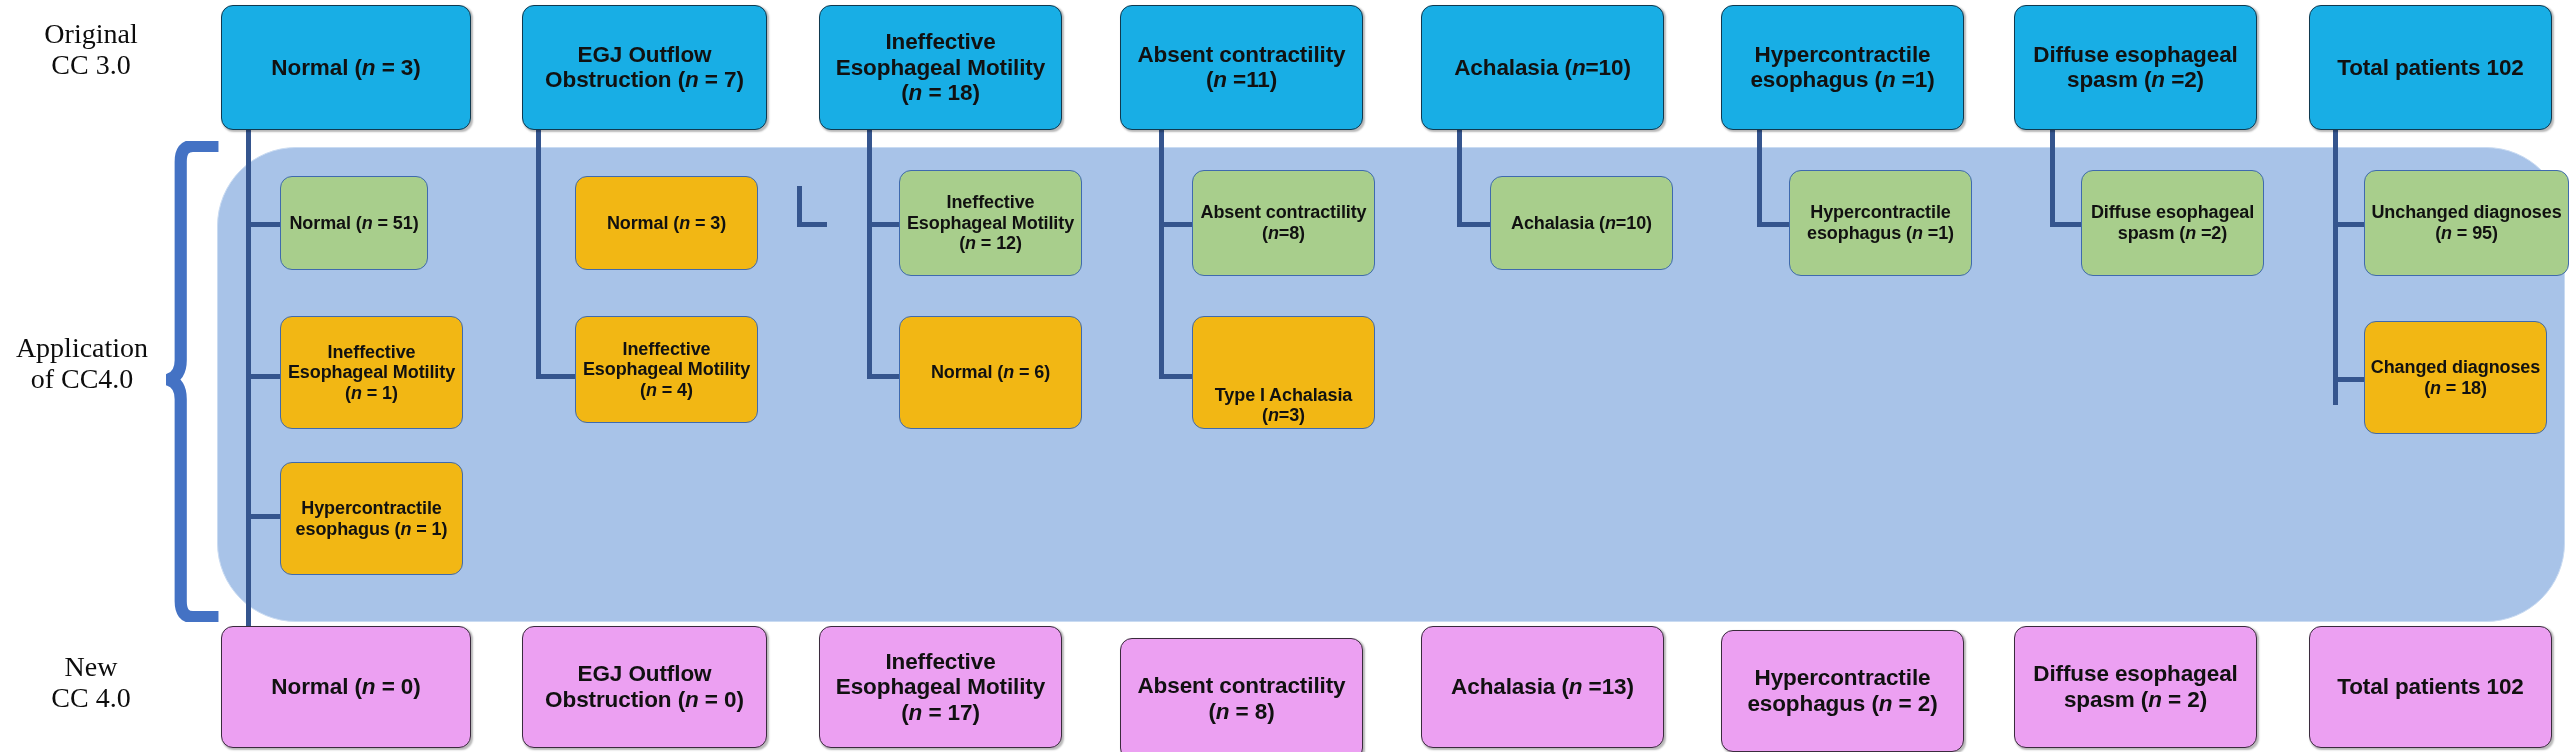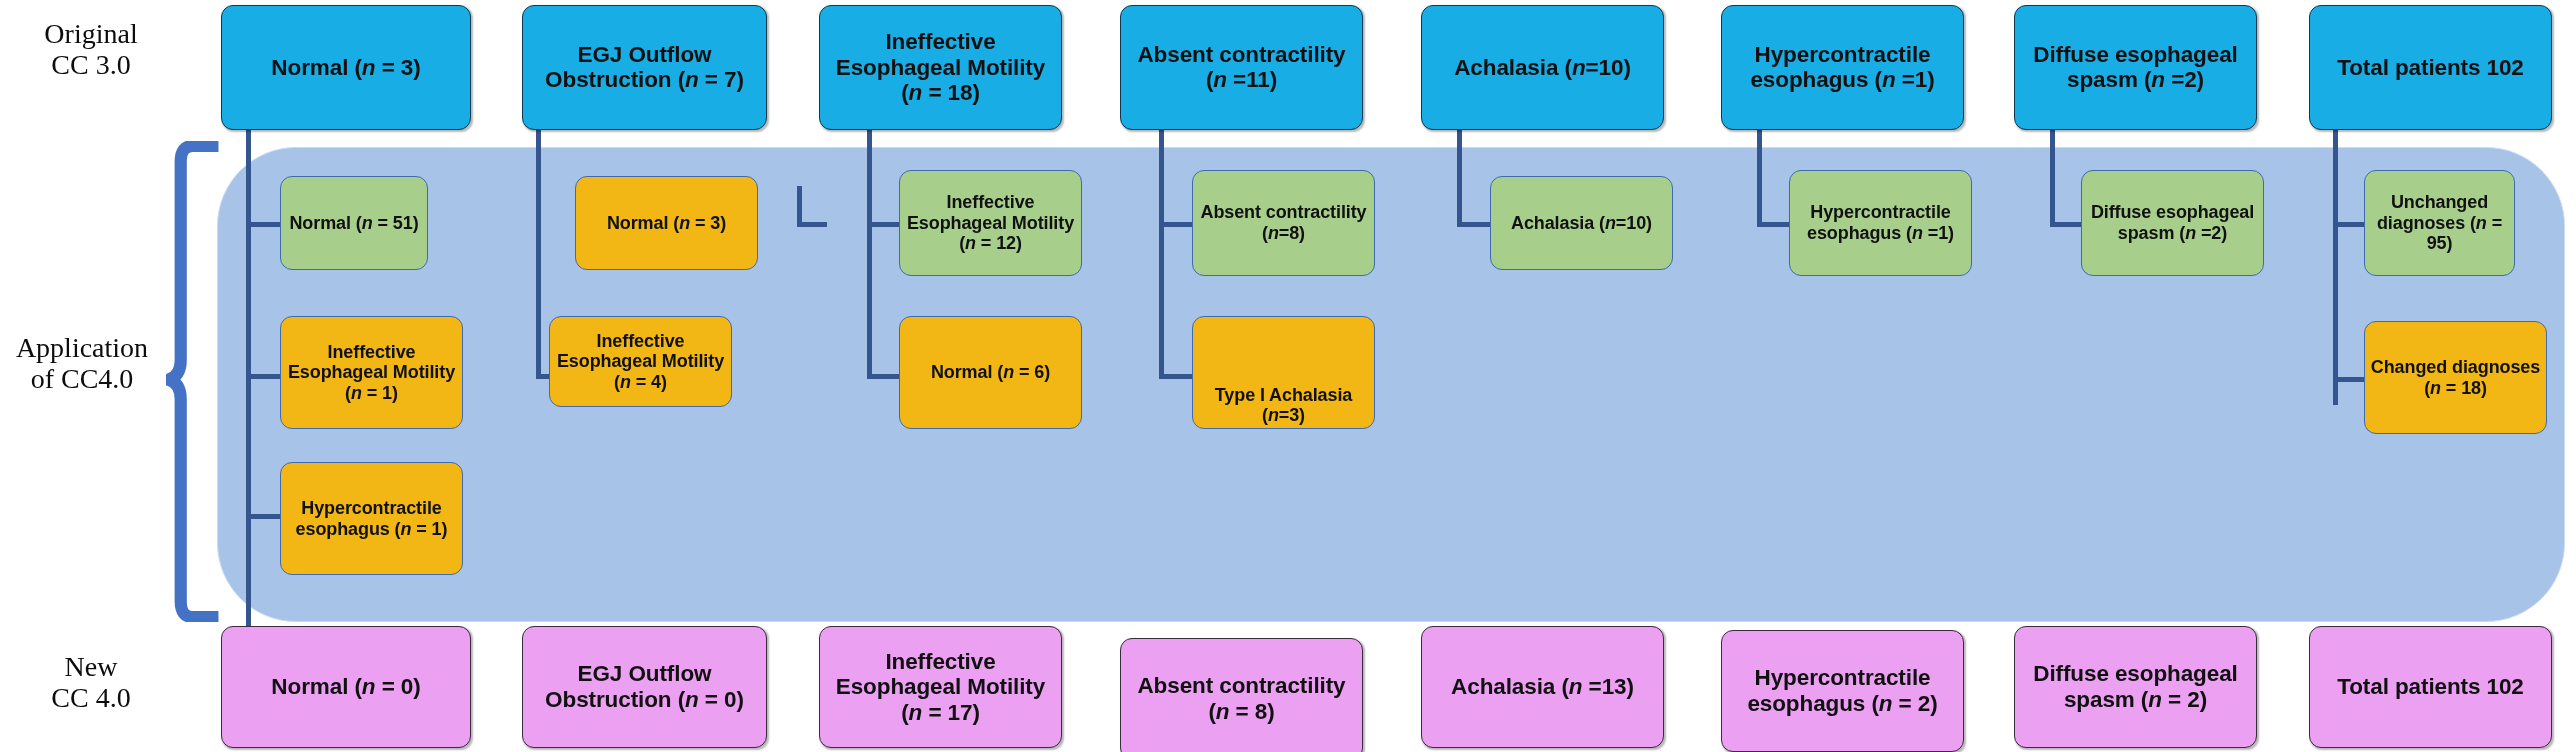--- a/index.html
+++ b/index.html
@@ -171,21 +171,21 @@
   <div class="node orange" style="left:280px;top:316px;width:183px;height:113px;">
     <span>Ineffective Esophageal Motility (<i>n</i> = 1)</span>
   </div>
   <div class="node orange" style="left:280px;top:462px;width:183px;height:113px;">
     <span>Hypercontractile esophagus (<i>n</i> = 1)</span>
   </div>
 
   <div class="node orange" style="left:575px;top:176px;width:183px;height:94px;">
     <span>Normal (<i>n</i> = 3)</span>
   </div>
-  <div class="node orange" style="left:549px;top:316px;width:183px;height:91px;">
+  <div class="node orange" style="left:575px;top:316px;width:183px;height:107px;">
     <span>Ineffective Esophageal Motility (<i>n</i> = 4)</span>
   </div>
 
   <div class="node green" style="left:899px;top:170px;width:183px;height:106px;">
     <span>Ineffective Esophageal Motility (<i>n</i> = 12)</span>
   </div>
   <div class="node orange" style="left:899px;top:316px;width:183px;height:113px;">
     <span>Normal (<i>n</i> = 6)</span>
   </div>
 
@@ -201,21 +201,21 @@
   </div>
 
   <div class="node green" style="left:1789px;top:170px;width:183px;height:106px;">
     <span>Hypercontractile esophagus (<i>n</i> =1)</span>
   </div>
 
   <div class="node green" style="left:2081px;top:170px;width:183px;height:106px;">
     <span>Diffuse esophageal spasm (<i>n</i> =2)</span>
   </div>
 
-  <div class="node green" style="left:2364px;top:170px;width:151px;height:106px;">
+  <div class="node green" style="left:2364px;top:170px;width:205px;height:106px;">
     <span>Unchanged diagnoses (<i>n</i> = 95)</span>
   </div>
   <div class="node orange" style="left:2364px;top:321px;width:183px;height:113px;">
     <span>Changed diagnoses (<i>n</i> = 18)</span>
   </div>
 
   <div class="node bottom" style="left:221px;top:626px;width:250px;height:122px;">
     <span>Normal (<i>n</i> = 0)</span>
   </div>
   <div class="node bottom" style="left:522px;top:626px;width:245px;height:122px;">

